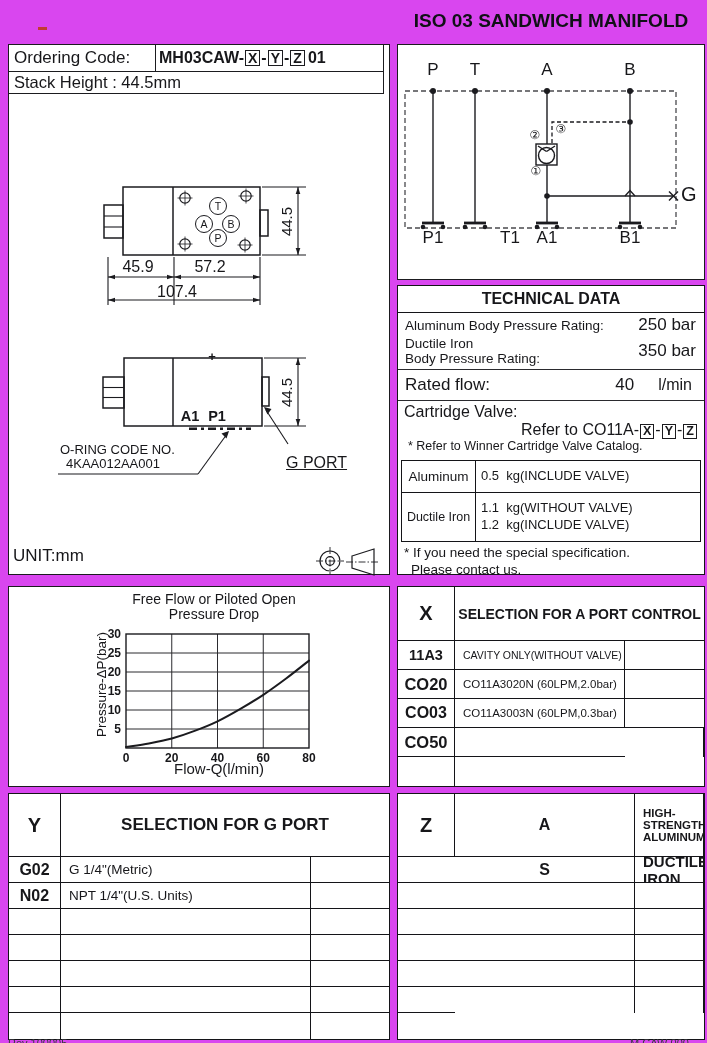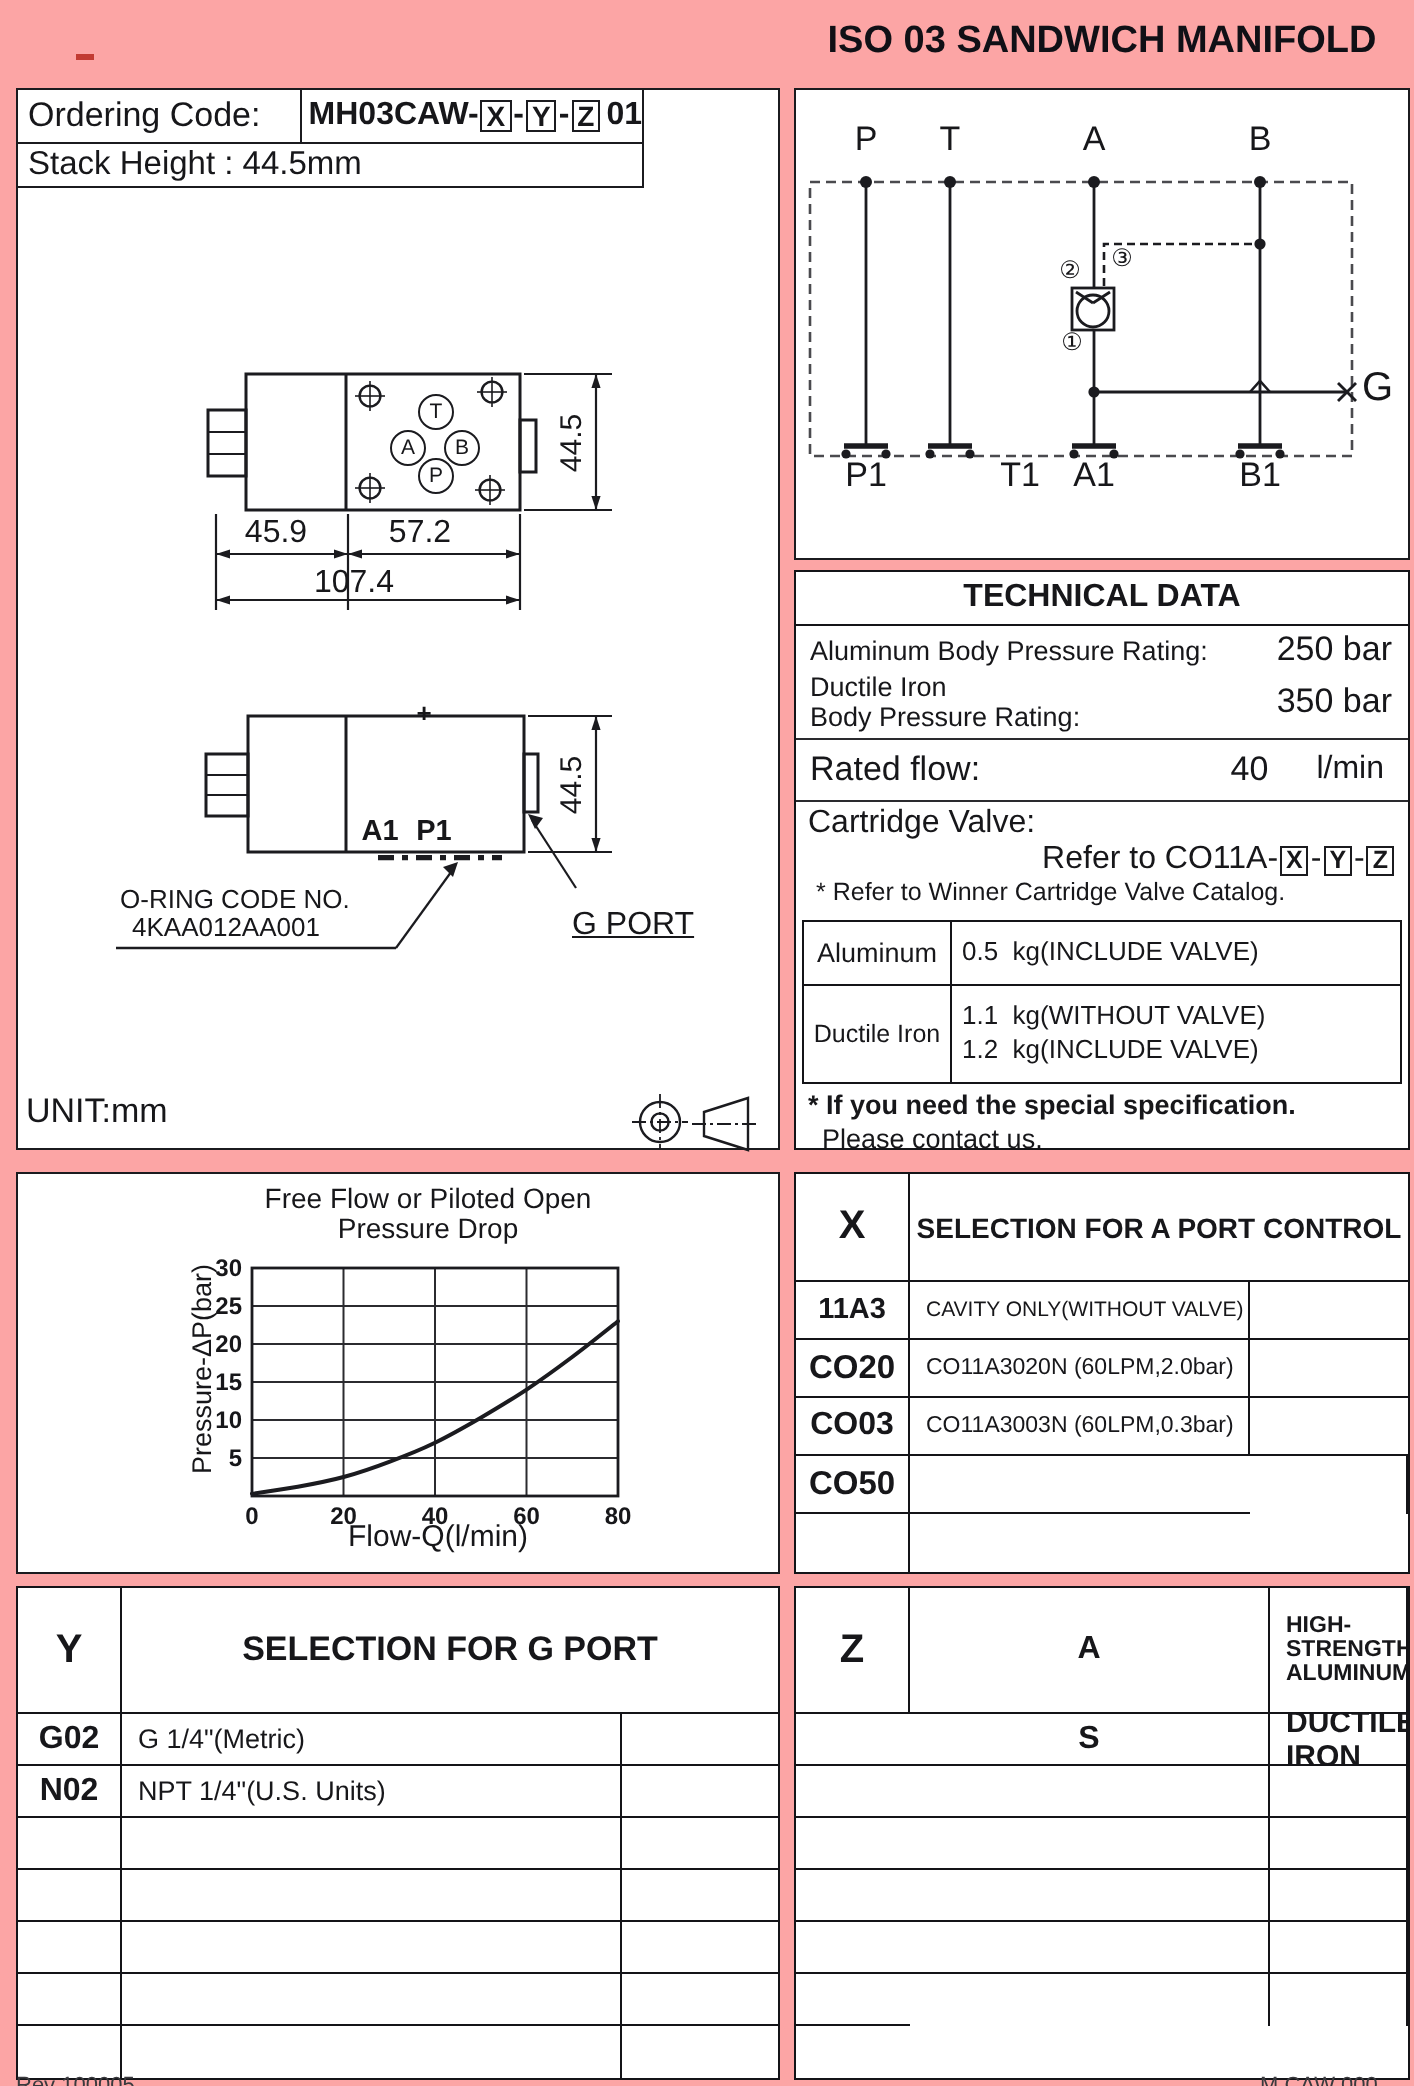--- a/index.html
+++ b/index.html
@@ -1,37 +1,37 @@
 <!DOCTYPE html>
 <html><head>
 <meta charset="utf-8">
 <style>
   html,body{margin:0;padding:0;background:#fff;}
-  .page{position:relative;width:707px;height:1043px;background:#fca5a5;overflow:hidden;
+  .page{position:relative;width:707px;height:1043px;background:#d946ef;overflow:hidden;
         font-family:"Liberation Sans",sans-serif;color:#17171a;}
   .abs{position:absolute;white-space:nowrap;}
   .ctr{transform:translateX(-50%);}
   .box{position:absolute;border:1.6px solid #1b1b1f;box-sizing:border-box;background:#fff;}
   .bx{display:inline-block;border:1.4px solid #1b1b1f;padding:0 2px;margin:0 1px;font-weight:bold;line-height:1.05;}
   .rot{position:absolute;text-align:center;transform:rotate(-90deg);white-space:nowrap;}
   svg{position:absolute;overflow:visible;}
   svg line,svg rect,svg circle,svg polyline,svg path{stroke:#1b1b1f;fill:none;}
   svg polygon{fill:#1b1b1f;stroke:none;}
   .dot{fill:#1b1b1f;stroke:none;}
   .pc{position:absolute;width:16px;height:16px;border:1.4px solid #1b1b1f;border-radius:50%;
       display:flex;align-items:center;justify-content:center;font-size:10.5px;background:#fff;}
   
   .tbl{position:absolute;display:grid;border:1.7px solid #141418;box-sizing:border-box;background:#fff;}
   .tbl>div{box-sizing:border-box;display:flex;align-items:center;overflow:hidden;}
   .bR{border-right:1.5px solid #141418;}
   .bB{border-bottom:1.5px solid #141418;}
   .cellC{justify-content:center;font-weight:bold;}
   .desc{padding-left:8px;}
   
-  #ord{position:absolute;left:8px;top:44px;width:314px;border:1.6px solid #1b1b1f;background:#fff;box-sizing:border-box;}
+  #ord{position:absolute;left:8px;top:44px;width:376px;border:1.6px solid #1b1b1f;background:#fff;box-sizing:border-box;}
   #ord-r1{height:26px;display:flex;border-bottom:1.5px solid #1b1b1f;}
   #ord-label{width:147px;border-right:1.5px solid #1b1b1f;font-size:17px;padding-left:5px;display:flex;align-items:center;box-sizing:border-box;}
   #ord-code{flex:1;display:flex;align-items:center;font-weight:bold;font-size:16px;padding-left:3px;}
   #ord-r2{height:21px;display:flex;align-items:center;font-size:16.5px;padding-left:5px;}
   
   #tech{position:absolute;left:397px;top:285px;width:308px;height:290px;border:1.7px solid #141418;
         box-sizing:border-box;background:#fff;display:flex;flex-direction:column;}
   #t-title{height:26px;border-bottom:1.6px solid #141418;display:flex;align-items:center;justify-content:center;font-weight:bold;font-size:16px;flex:none;}
   #t-press{height:57px;border-bottom:1.3px solid #2a2a2e;padding:2px 8px 2px 7px;display:flex;flex-direction:column;justify-content:space-around;font-size:13.5px;flex:none;box-sizing:border-box;}
   .trow{display:flex;align-items:center;justify-content:space-between;}
@@ -274,21 +274,21 @@
       <div class="wval bB">
         <span class="wline">0.5  kg(INCLUDE VALVE)</span>
       </div>
       <div class="wmat bR" style="font-size:12.5px;">Ductile Iron</div>
       <div class="wval">
         <span class="wline">1.1  kg(WITHOUT VALVE)</span>
         <span class="wline">1.2  kg(INCLUDE VALVE)</span>
       </div>
     </div>
     <div id="t-foot">
-      <span style="display:block;font-weight:bold;">* If you need the special specification.</span>
+      <span style="display:block;">* If you need the special specification.</span>
       <span style="display:block;padding-left:7px;">Please contact us.</span>
     </div>
   </div>
 
   <div id="chart-box">
     <span class="abs ctr" style="left:205px;top:4px;font-size:14px;">Free Flow or Piloted Open</span>
     <span class="abs ctr" style="left:205px;top:19px;font-size:14px;">Pressure Drop</span>
     <div class="rot" style="left:24px;top:90px;width:136px;font-size:13.5px;">Pressure-ΔP(bar)</div>
     <span class="abs ctr" style="left:210px;top:173px;font-size:15px;">Flow-Q(l/min)</span>
     <svg id="chart-svg" style="left:0;top:0;" width="379" height="198" viewBox="0 0 379 198">

